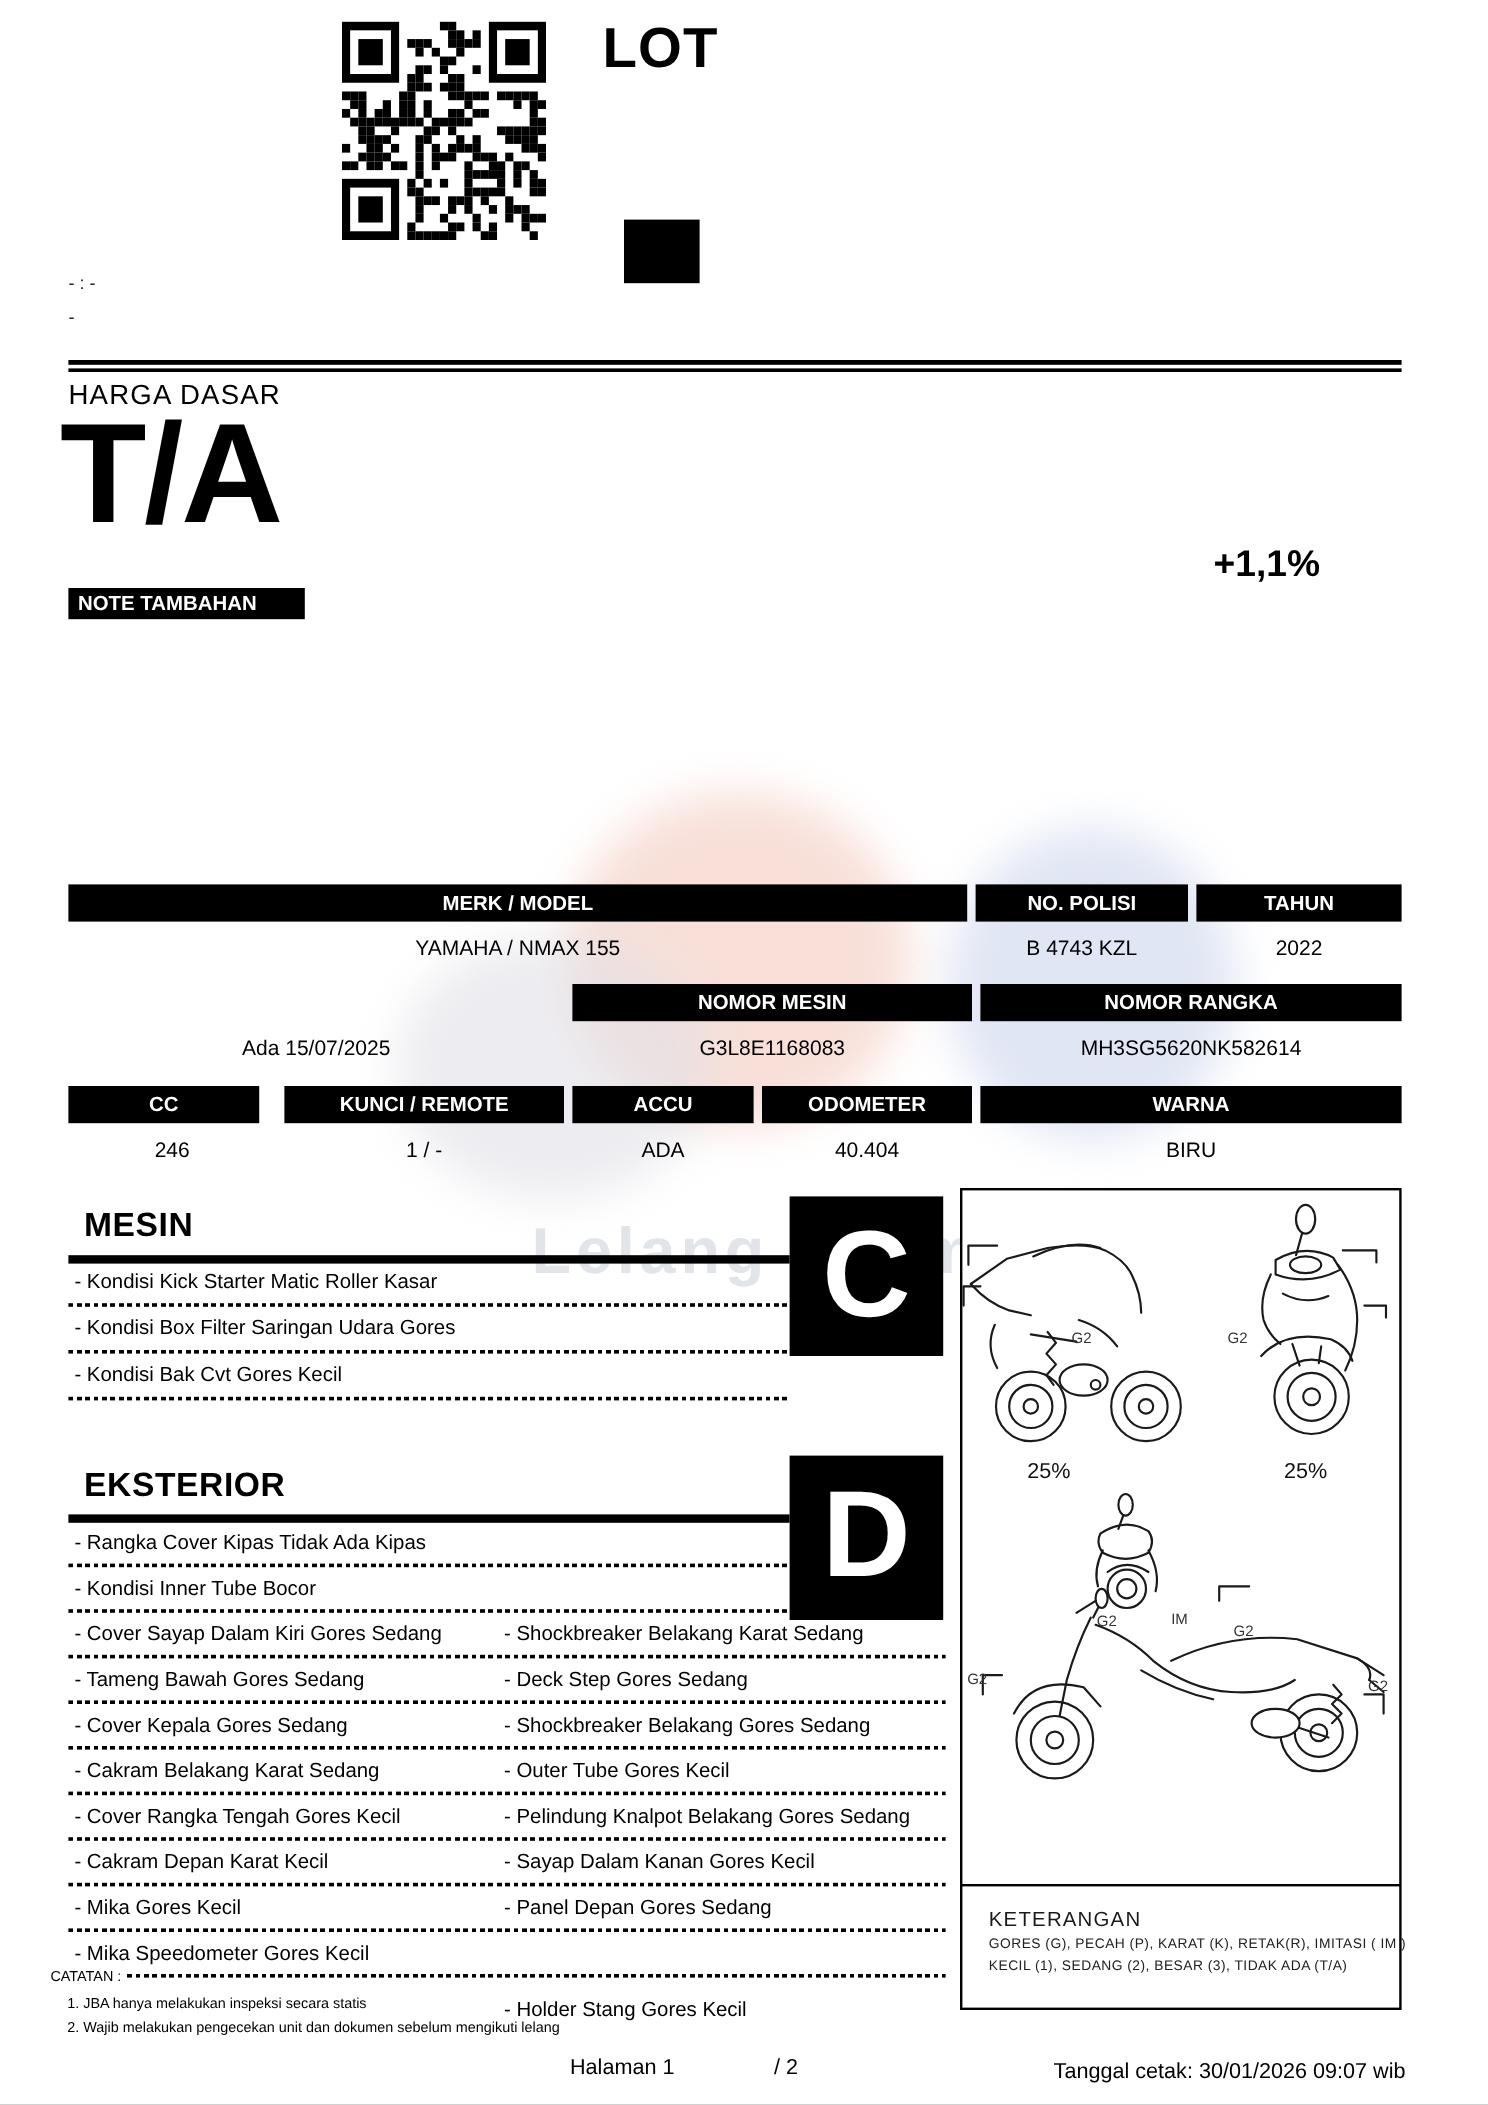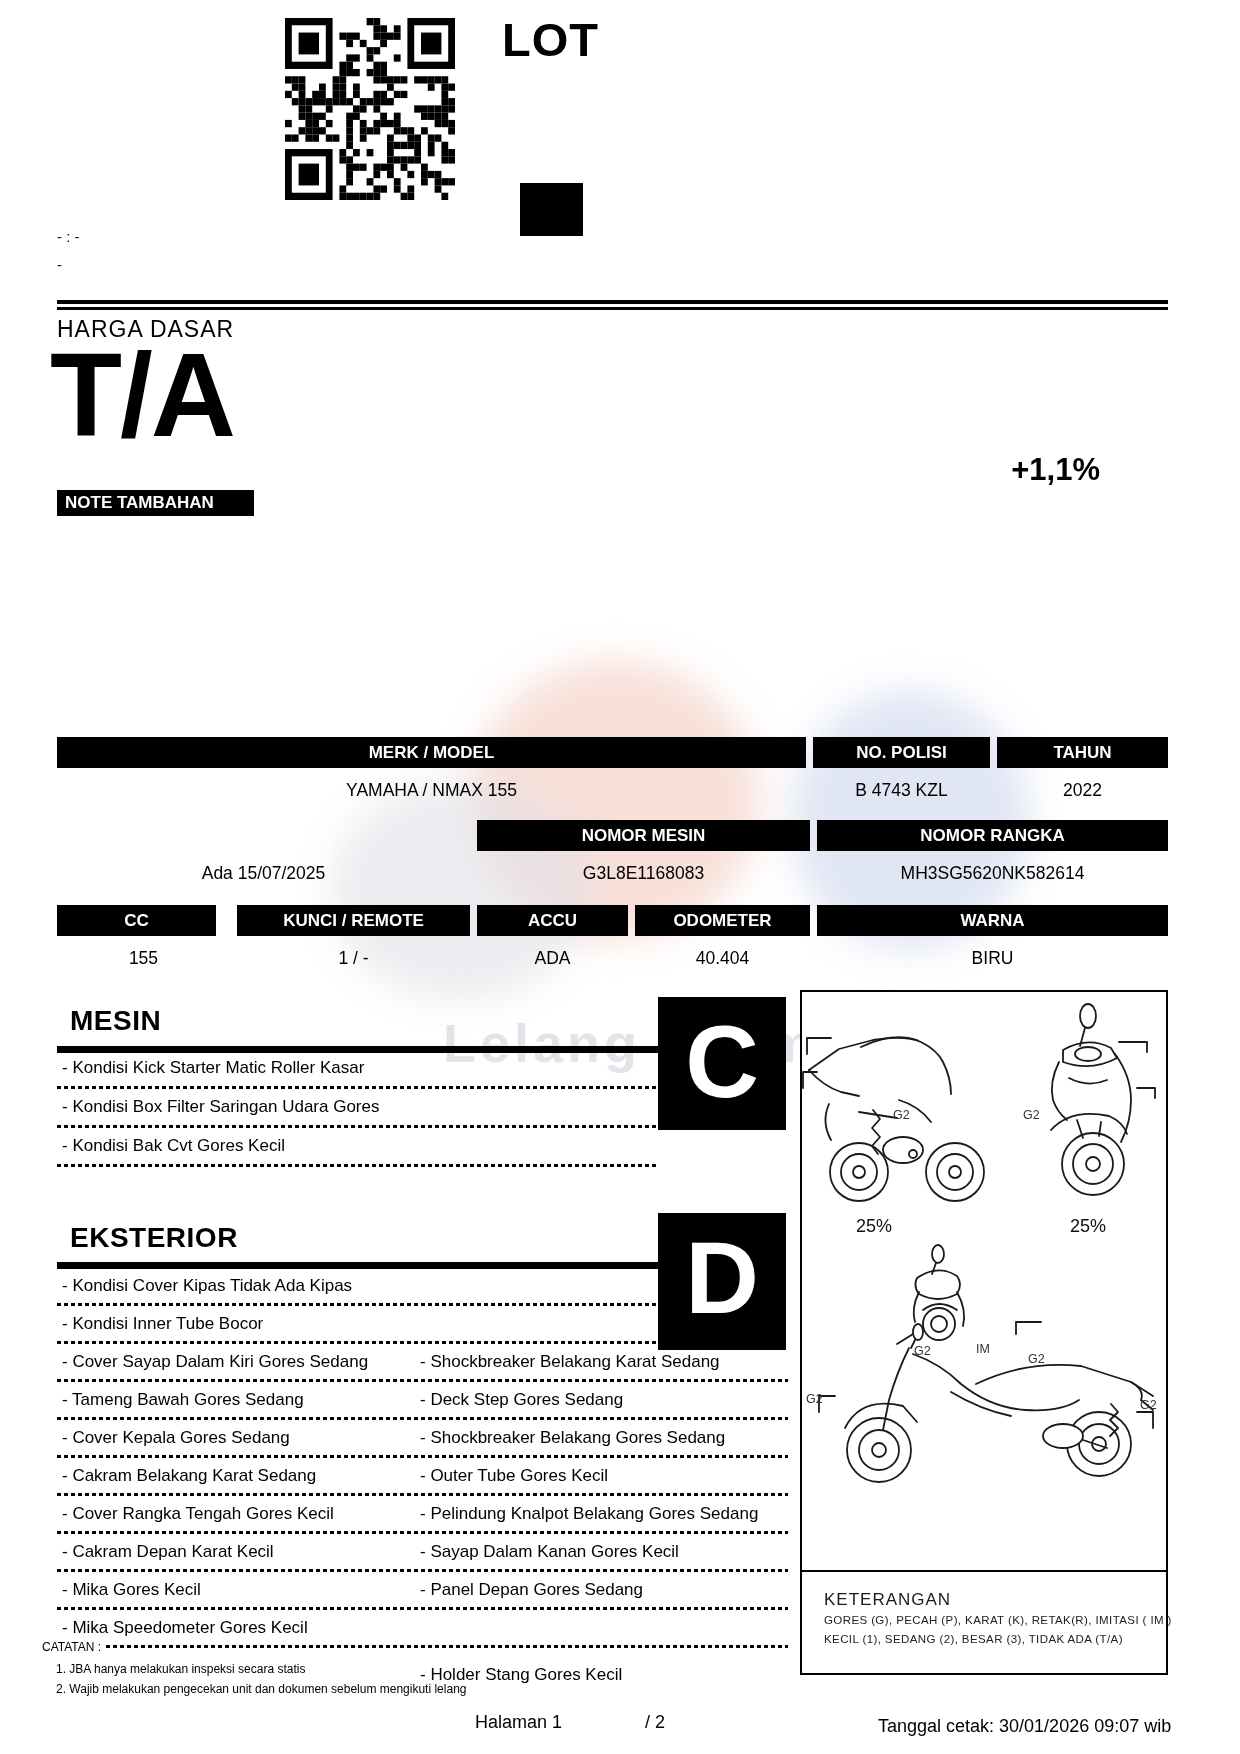--- a/index.html
+++ b/index.html
@@ -300,41 +300,41 @@
   <div class="abs hcell" style="left:817px;top:820px;width:351px;">NOMOR RANGKA</div>
   <div class="abs vcell" style="left:57px;top:863px;width:413px;">Ada 15/07/2025</div>
   <div class="abs vcell" style="left:477px;top:863px;width:333px;">G3L8E1168083</div>
   <div class="abs vcell" style="left:817px;top:863px;width:351px;">MH3SG5620NK582614</div>
 
   <div class="abs hcell" style="left:57px;top:905px;width:159px;">CC</div>
   <div class="abs hcell" style="left:237px;top:905px;width:233px;">KUNCI / REMOTE</div>
   <div class="abs hcell" style="left:477px;top:905px;width:151px;">ACCU</div>
   <div class="abs hcell" style="left:635px;top:905px;width:175px;">ODOMETER</div>
   <div class="abs hcell" style="left:817px;top:905px;width:351px;">WARNA</div>
-  <div class="abs vcell" style="left:57px;top:948px;width:173px;">155</div>
+  <div class="abs vcell" style="left:57px;top:948px;width:173px;">246</div>
   <div class="abs vcell" style="left:237px;top:948px;width:233px;">1 / -</div>
   <div class="abs vcell" style="left:477px;top:948px;width:151px;">ADA</div>
   <div class="abs vcell" style="left:635px;top:948px;width:175px;">40.404</div>
   <div class="abs vcell" style="left:817px;top:948px;width:351px;">BIRU</div>
 
   <div class="abs sec-title" style="left:70px;top:1005px;">MESIN</div>
   <div class="abs sec-rule" style="left:57px;top:1046px;width:601px;"></div>
   <div class="abs item" style="left:62px;top:1058px;">- Kondisi Kick Starter Matic Roller Kasar</div>
   <div class="abs dotted" style="left:57px;top:1086px;width:601px;"></div>
   <div class="abs item" style="left:62px;top:1097px;">- Kondisi Box Filter Saringan Udara Gores</div>
   <div class="abs dotted" style="left:57px;top:1125px;width:601px;"></div>
   <div class="abs item" style="left:62px;top:1136px;">- Kondisi Bak Cvt Gores Kecil</div>
   <div class="abs dotted" style="left:57px;top:1164px;width:601px;"></div>
   <div class="abs grade-box" style="left:658px;top:997px;width:128px;height:133px;">
     <span>C</span>
   </div>
 
   <div class="abs sec-title" style="left:70px;top:1222px;">EKSTERIOR</div>
   <div class="abs sec-rule" style="left:57px;top:1262px;width:601px;"></div>
-  <div class="abs item" style="left:62px;top:1276px;">- Kondisi Cover Kipas Tidak Ada Kipas</div>
+  <div class="abs item" style="left:62px;top:1276px;">- Rangka Cover Kipas Tidak Ada Kipas</div>
   <div class="abs dotted" style="left:57px;top:1303px;width:601px;"></div>
   <div class="abs item" style="left:62px;top:1314px;">- Kondisi Inner Tube Bocor</div>
   <div class="abs dotted" style="left:57px;top:1341px;width:601px;"></div>
 
   <div class="abs item" style="left:62px;top:1352px;">- Cover Sayap Dalam Kiri Gores Sedang</div>
   <div class="abs item" style="left:420px;top:1352px;">- Shockbreaker Belakang Karat Sedang</div>
   <div class="abs dotted" style="left:57px;top:1379px;width:731px;"></div>
 
   <div class="abs item" style="left:62px;top:1390px;">- Tameng Bawah Gores Sedang</div>
   <div class="abs item" style="left:420px;top:1390px;">- Deck Step Gores Sedang</div>

